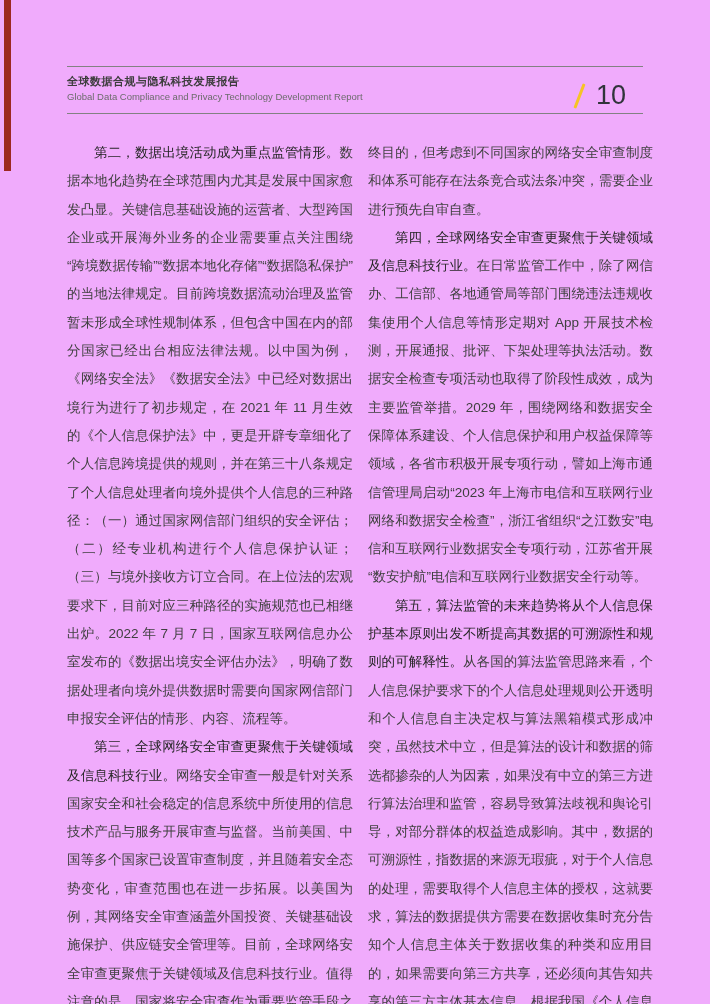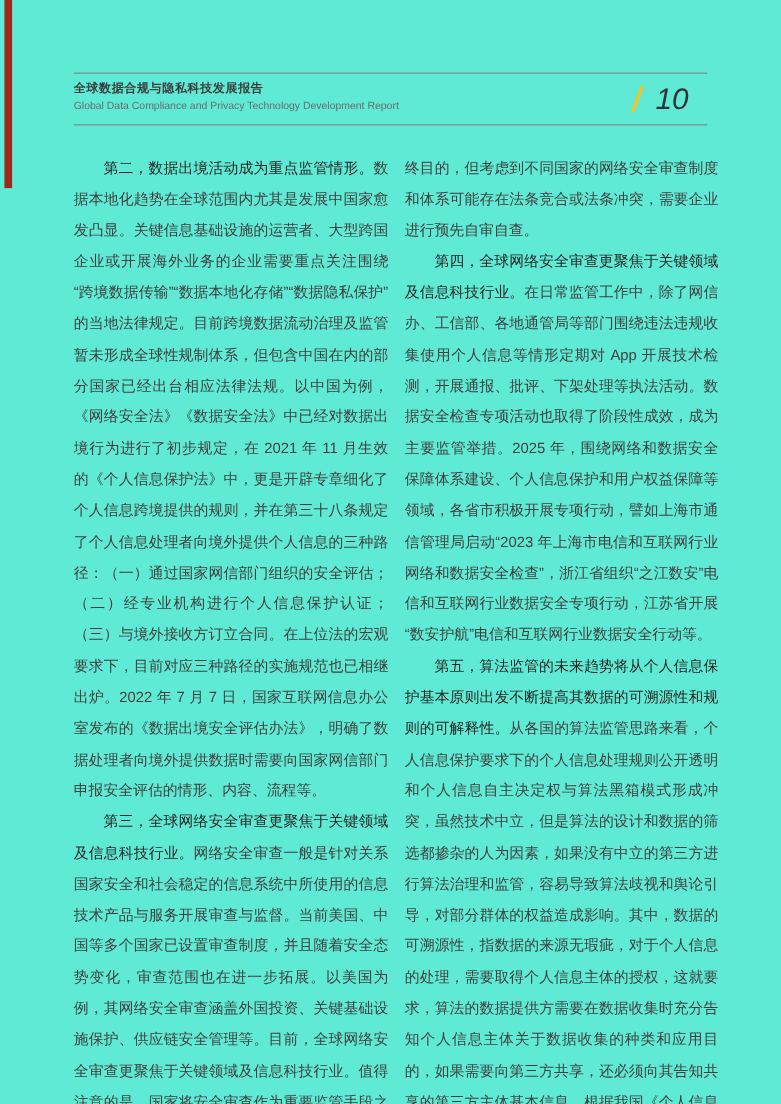--- a/index.html
+++ b/index.html
@@ -1,19 +1,19 @@
 <!DOCTYPE html>
 <html lang="zh"><head>
 <meta charset="utf-8">
 <style>
   html,body { margin:0; padding:0; background:#ffffff; }
   .page {
     position:relative;
     width:710px; height:1004px;
-    background:#5eead4;
+    background:#f0abfc;
     font-family:"Liberation Sans","DejaVu Sans",sans-serif;
     overflow:hidden;
   }
   .accent-bar {
     position:absolute; left:4px; top:0;
     width:7px; height:171px;
     background:#9C2820;
   }
   .rule {
     position:absolute; left:67px; width:576px; height:1.4px;
@@ -24,21 +24,21 @@
   .header-titles { position:absolute; left:67px; top:75px; }
   .title-zh {
     font-size:11px; font-weight:bold; color:#3d3d3d;
     letter-spacing:0.5px; line-height:13px;
   }
   .title-en {
     font-size:9.5px; color:#6b6b6b; margin-top:3px; line-height:11px;
   }
   .pagenum-wrap {
     position:absolute; left:578px; top:71px;
-    display:flex; align-items:center; height:38px;font-style:italic;
+    display:flex; align-items:flex-end; height:38px;
   }
   .pagenum-slash {
     width:3px; height:26px; background:#F5C326;
     transform:rotate(21deg); border-radius:1px;
     margin-right:15px;
   }
   .pagenum {
     font-size:27px; color:#30343a; line-height:27px;
   }
   .col {
@@ -73,17 +73,17 @@
 
   <div class="rule rule-bottom"></div>
 
   <div class="col col-left">
     <p class="indent"><span class="lead">第二，数据出境活动成为重点监管情形。</span><span>数据本地化趋势在全球范围内尤其是发展中国家愈发凸显。关键信息基础设施的运营者、大型跨国企业或开展海外业务的企业需要重点关注围绕“跨境数据传输”“数据本地化存储”“数据隐私保护”的当地法律规定。目前跨境数据流动治理及监管暂未形成全球性规制体系，但包含中国在内的部分国家已经出台相应法律法规。以中国为例，《网络安全法》《数据安全法》中已经对数据出境行为进行了初步规定，在 2021 年 11 月生效的《个人信息保护法》中，更是开辟专章细化了个人信息跨境提供的规则，并在第三十八条规定了个人信息处理者向境外提供个人信息的三种路径：（一）通过国家网信部门组织的安全评估；（二）经专业机构进行个人信息保护认证；（三）与境外接收方订立合同。在上位法的宏观要求下，目前对应三种路径的实施规范也已相继出炉。2022 年 7 月 7 日，国家互联网信息办公室发布的《数据出境安全评估办法》，明确了数据处理者向境外提供数据时需要向国家网信部门申报安全评估的情形、内容、流程等。</span></p>
     <p class="indent"><span class="lead">第三，全球网络安全审查更聚焦于关键领域及信息科技行业。</span><span>网络安全审查一般是针对关系国家安全和社会稳定的信息系统中所使用的信息技术产品与服务开展审查与监督。当前美国、中国等多个国家已设置审查制度，并且随着安全态势变化，审查范围也在进一步拓展。以美国为例，其网络安全审查涵盖外国投资、关键基础设施保护、供应链安全管理等。目前，全球网络安全审查更聚焦于关键领域及信息科技行业。值得注意的是，国家将安全审查作为重要监管手段之一，以实现数据安全这一最</span></p>
   </div>
 
   <div class="col col-right">
     <p><span class="lead"></span><span>终目的，但考虑到不同国家的网络安全审查制度和体系可能存在法条竞合或法条冲突，需要企业进行预先自审自查。</span></p>
-    <p class="indent"><span class="lead">第四，全球网络安全审查更聚焦于关键领域及信息科技行业。</span><span>在日常监管工作中，除了网信办、工信部、各地通管局等部门围绕违法违规收集使用个人信息等情形定期对 App 开展技术检测，开展通报、批评、下架处理等执法活动。数据安全检查专项活动也取得了阶段性成效，成为主要监管举措。2025 年，围绕网络和数据安全保障体系建设、个人信息保护和用户权益保障等领域，各省市积极开展专项行动，譬如上海市通信管理局启动“2023 年上海市电信和互联网行业网络和数据安全检查”，浙江省组织“之江数安”电信和互联网行业数据安全专项行动，江苏省开展“数安护航”电信和互联网行业数据安全行动等。</span></p>
+    <p class="indent"><span class="lead">第四，全球网络安全审查更聚焦于关键领域及信息科技行业。</span><span>在日常监管工作中，除了网信办、工信部、各地通管局等部门围绕违法违规收集使用个人信息等情形定期对 App 开展技术检测，开展通报、批评、下架处理等执法活动。数据安全检查专项活动也取得了阶段性成效，成为主要监管举措。2029 年，围绕网络和数据安全保障体系建设、个人信息保护和用户权益保障等领域，各省市积极开展专项行动，譬如上海市通信管理局启动“2023 年上海市电信和互联网行业网络和数据安全检查”，浙江省组织“之江数安”电信和互联网行业数据安全专项行动，江苏省开展“数安护航”电信和互联网行业数据安全行动等。</span></p>
     <p class="indent"><span class="lead">第五，算法监管的未来趋势将从个人信息保护基本原则出发不断提高其数据的可溯源性和规则的可解释性。</span><span>从各国的算法监管思路来看，个人信息保护要求下的个人信息处理规则公开透明和个人信息自主决定权与算法黑箱模式形成冲突，虽然技术中立，但是算法的设计和数据的筛选都掺杂的人为因素，如果没有中立的第三方进行算法治理和监管，容易导致算法歧视和舆论引导，对部分群体的权益造成影响。其中，数据的可溯源性，指数据的来源无瑕疵，对于个人信息的处理，需要取得个人信息主体的授权，这就要求，算法的数据提供方需要在数据收集时充分告知个人信息主体关于数据收集的种类和应用目的，如果需要向第三方共享，还必须向其告知共享的第三方主体基本信息。根据我国《个人信息保护法》对个人信息的定义，将匿名化后的信息排除在外，这为隐私计算的发展提供了发展窗口，即通过“数据可用不可见”的方式实现数据的流</span></p>
   </div>
 
 </div>
 
 </body></html>

